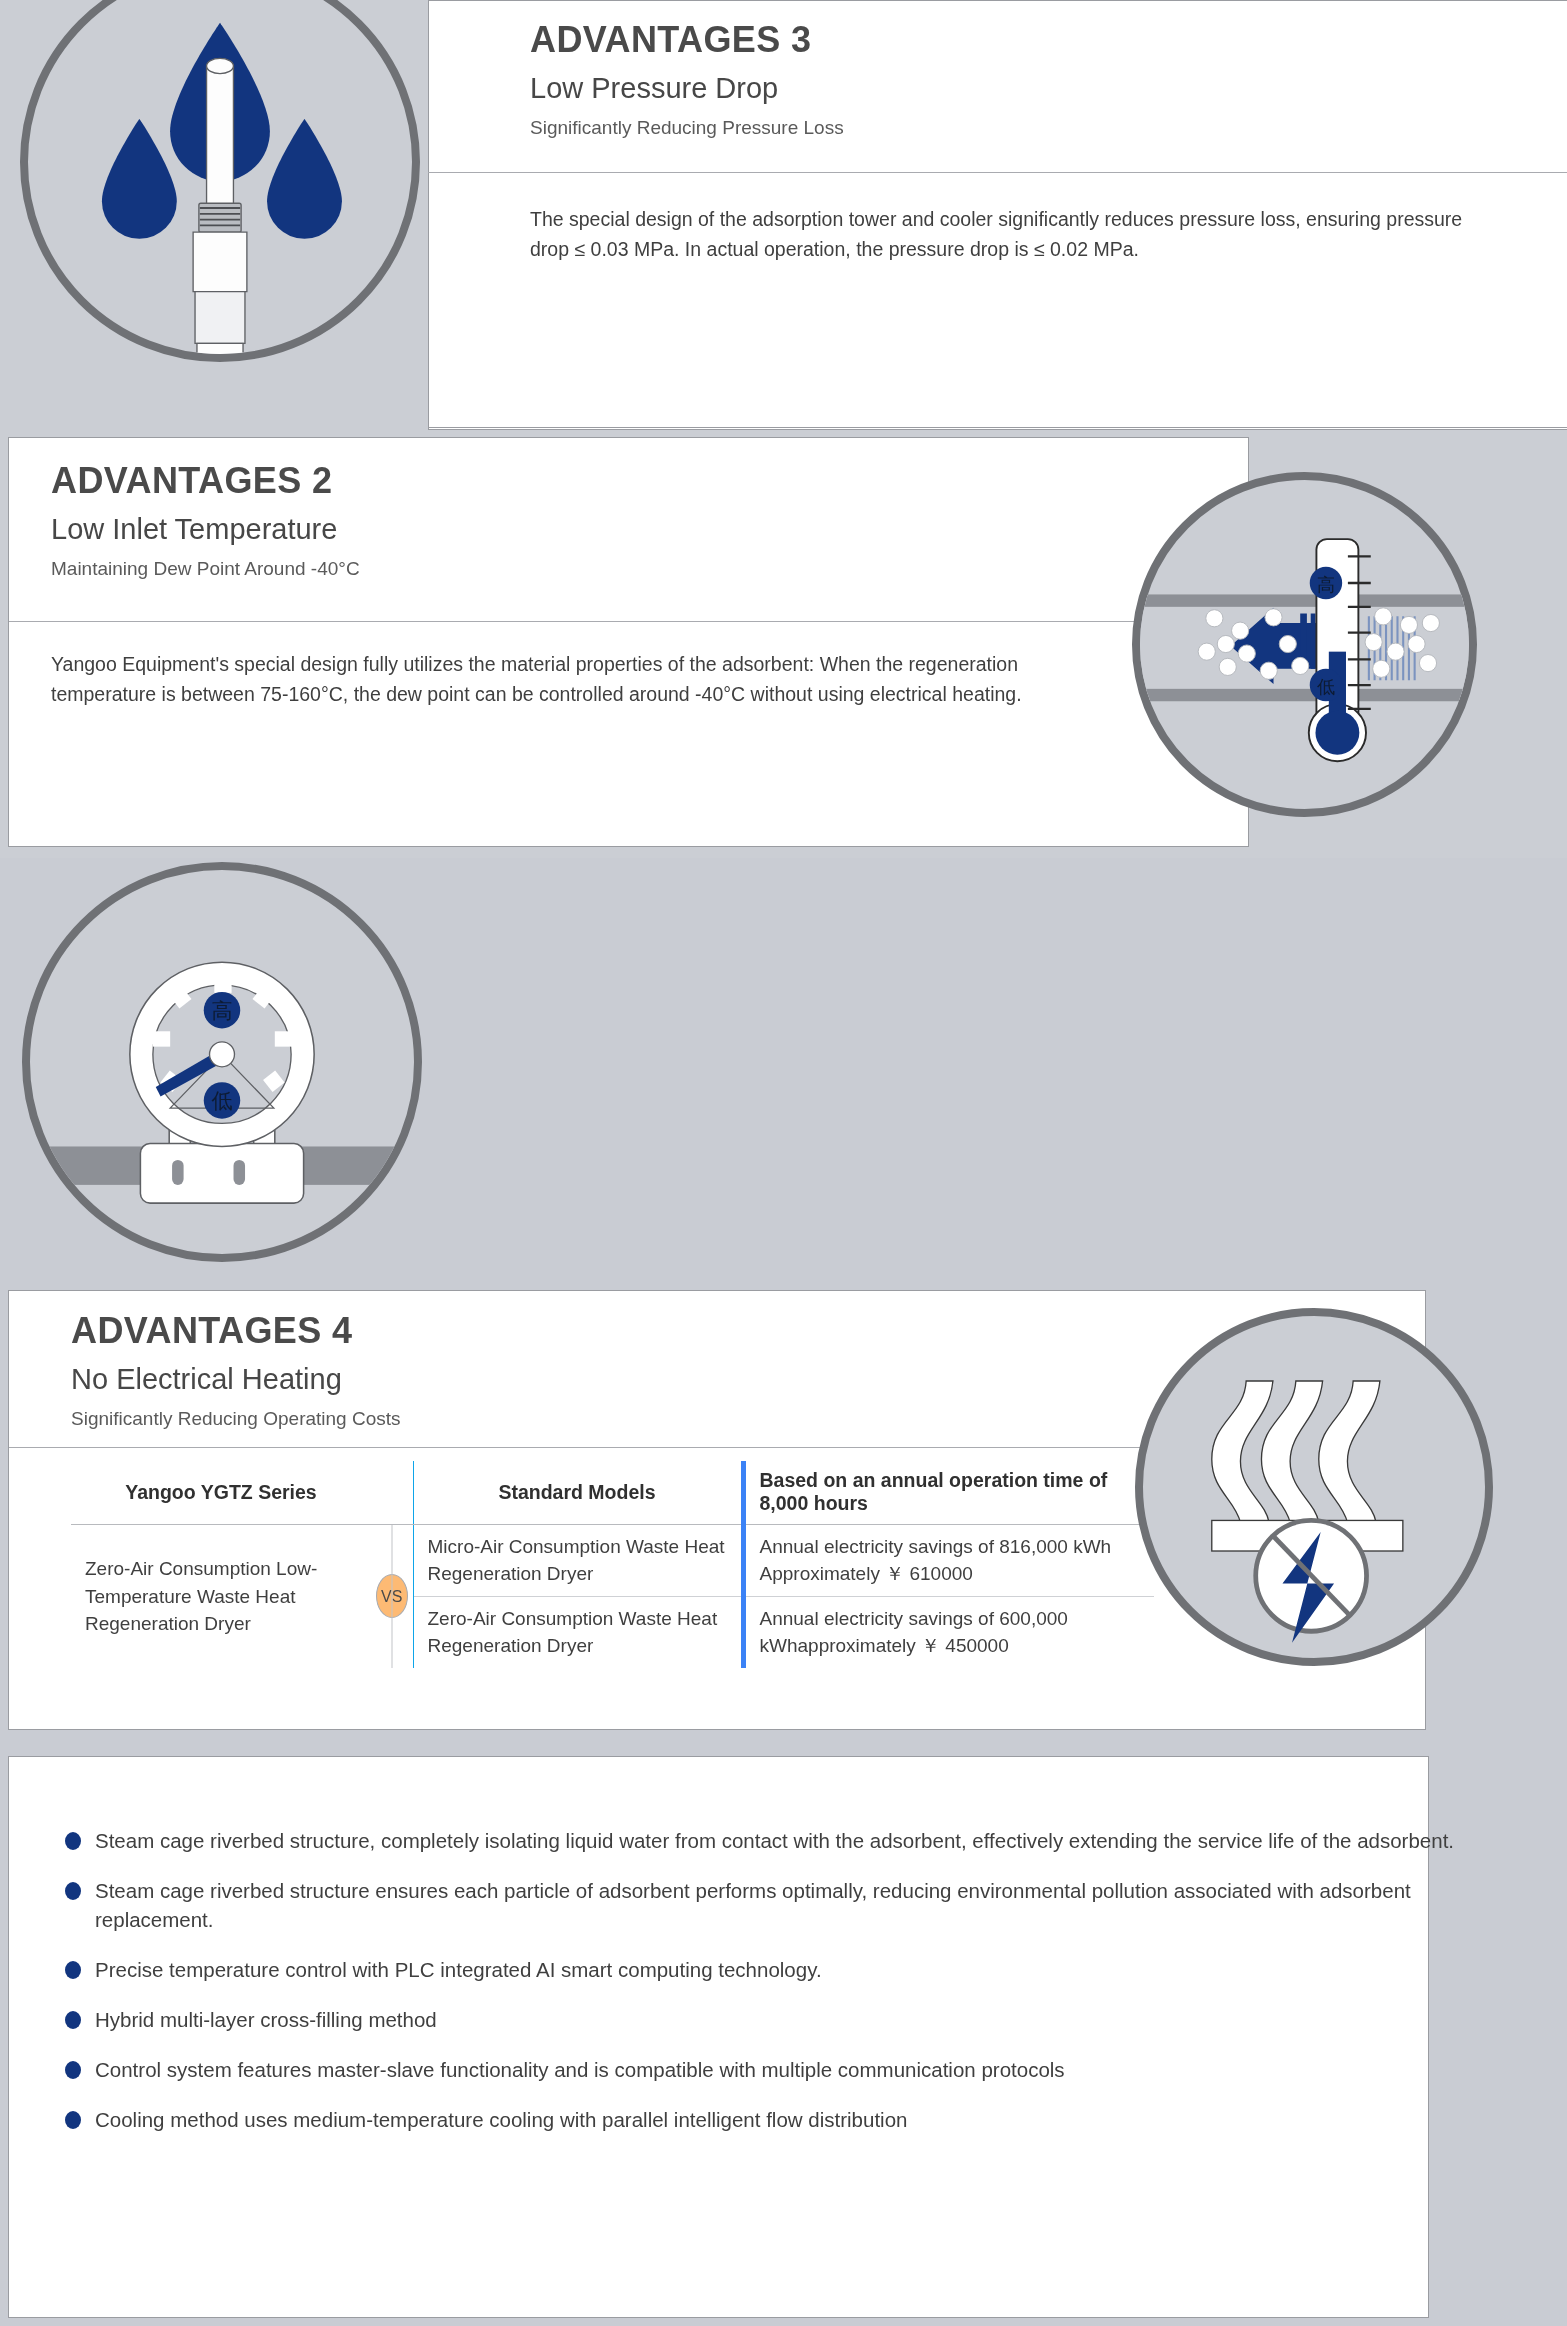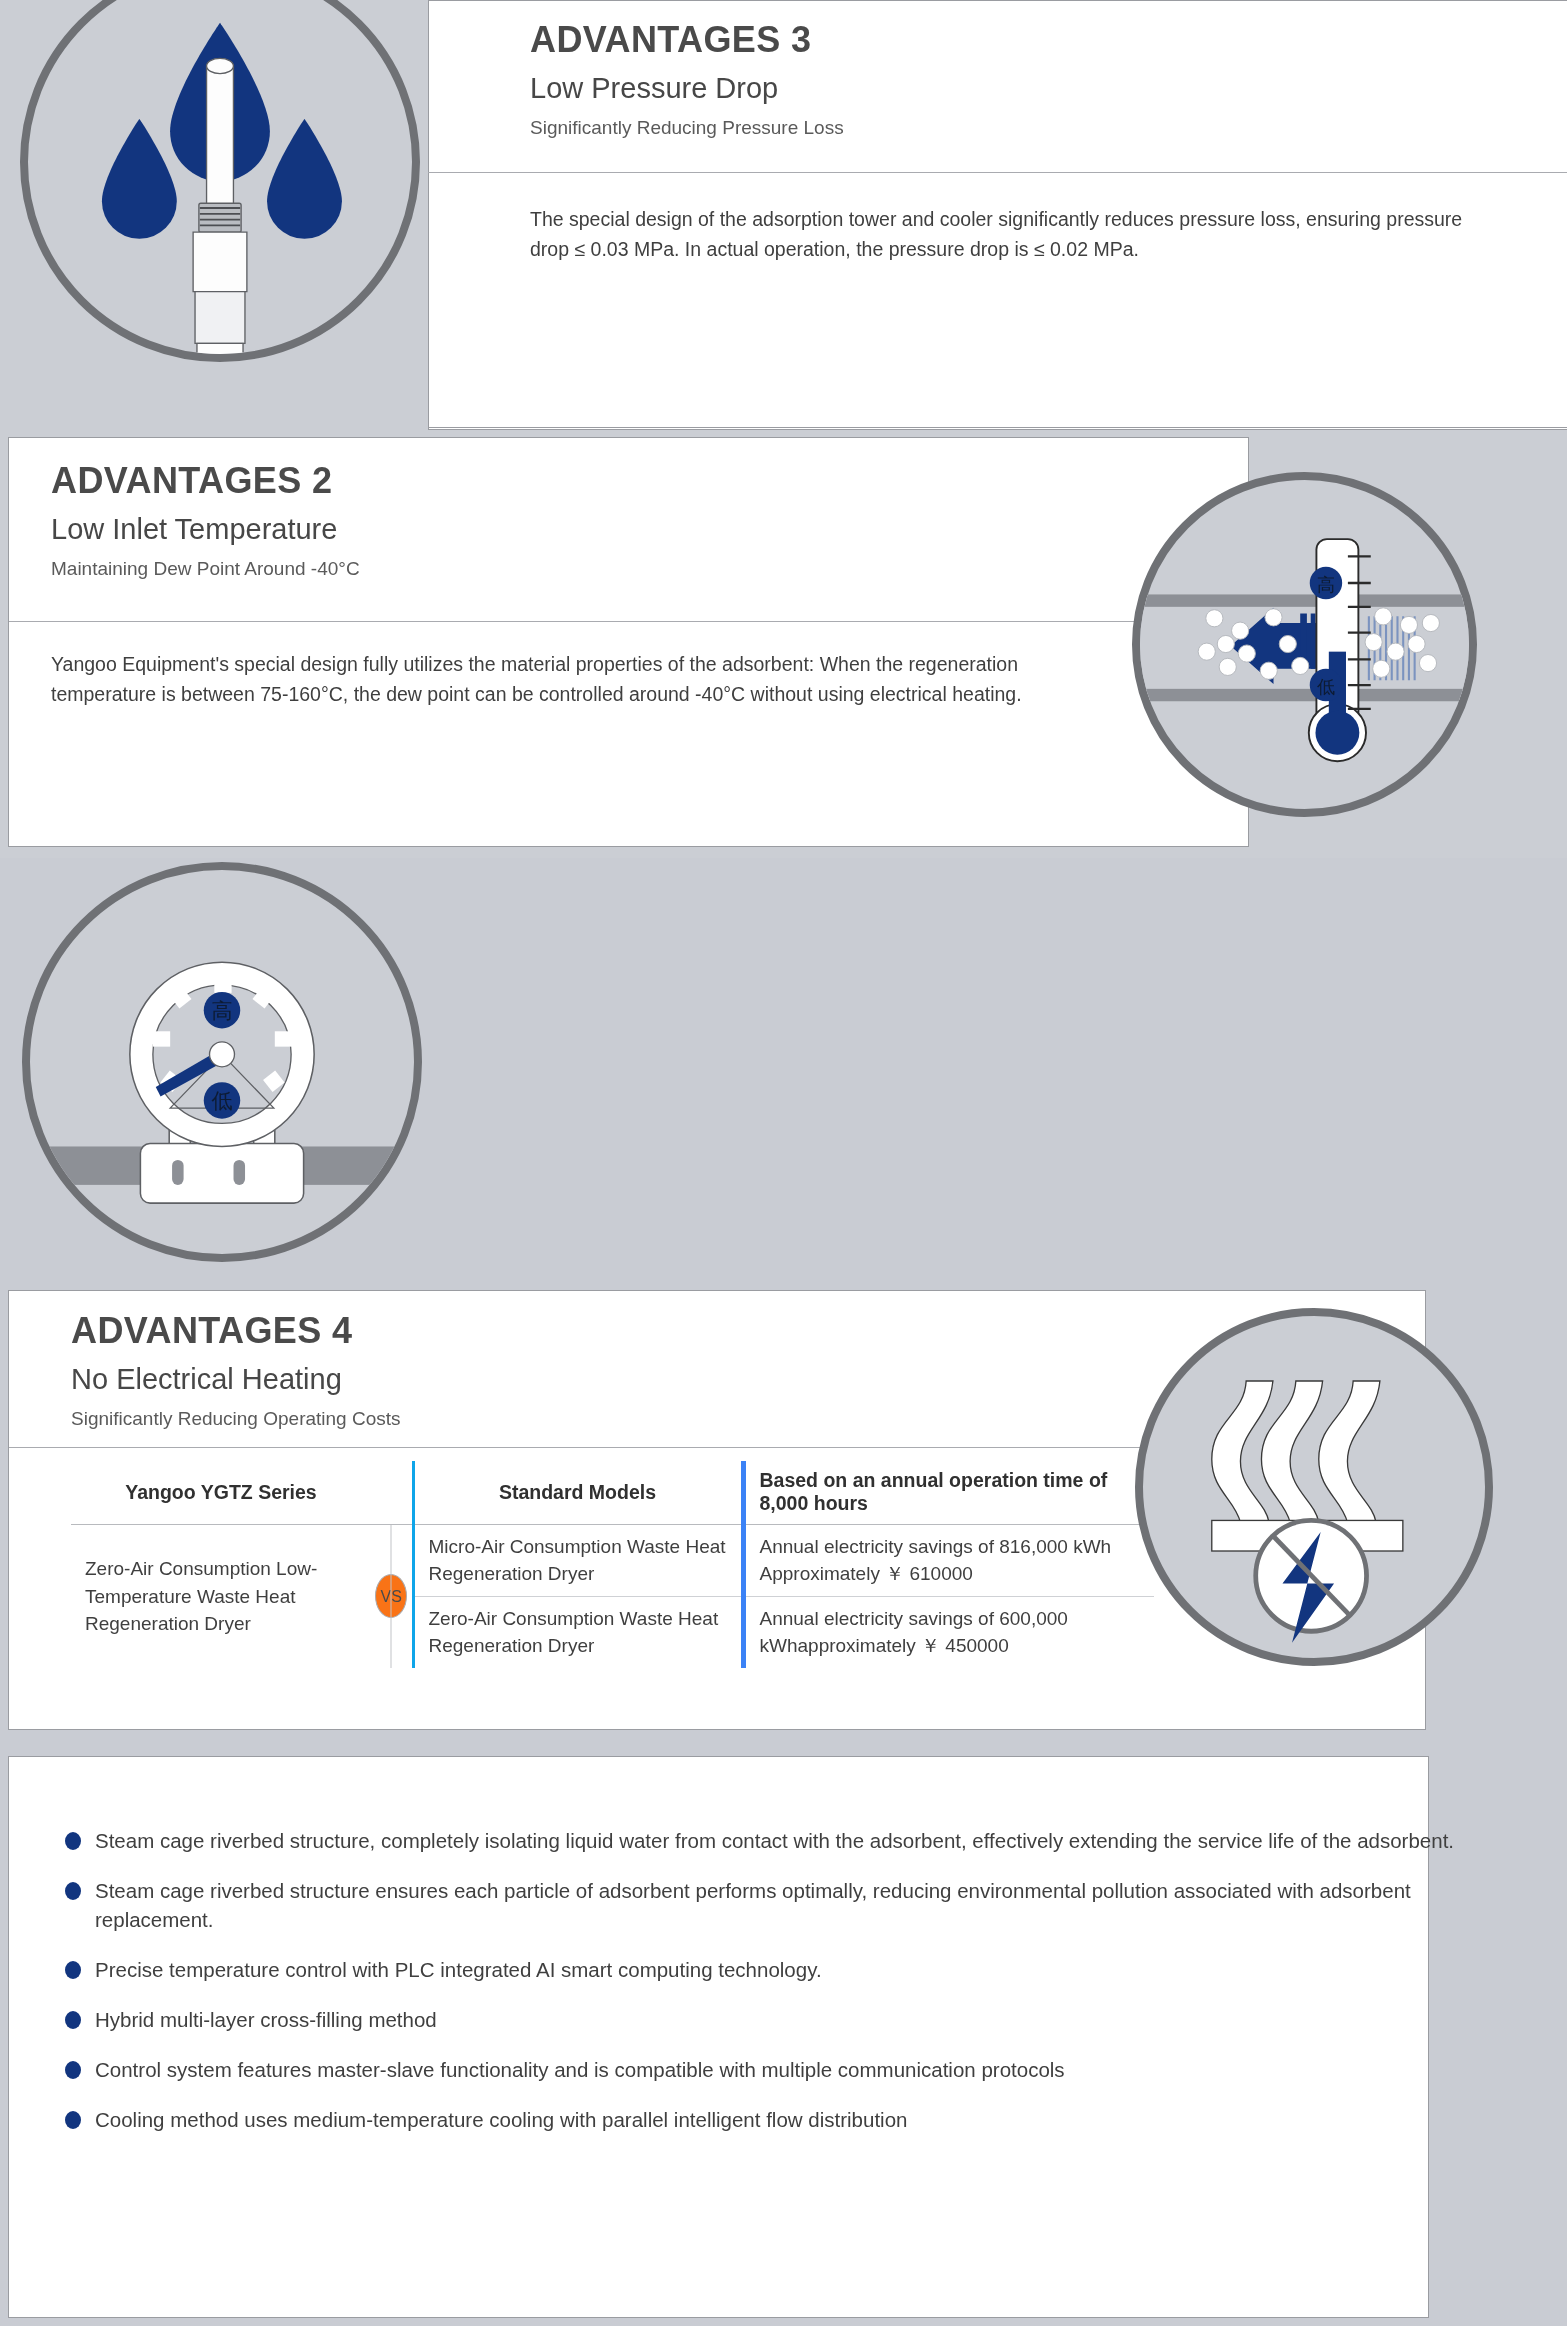--- a/index.html
+++ b/index.html
@@ -122,27 +122,27 @@
     text-align:center;line-height:1.2;
     border-bottom:1px solid #b8babe;
   }
   .cmp th.left-h{text-align:center;}
   .cmp th.right-h{text-align:left;}
   .cmp td{
     font-size:19px;font-weight:400;color:#3f3f3f;line-height:1.45;
   }
   .cmp .colA{width:300px;text-align:left;}
   .cmp .colVS{width:42px;padding:0;text-align:center;position:relative;}
-  .cmp .colB{width:330px;text-align:left;border-left:3px solid #0ea5e9;}
+  .cmp .colB{width:330px;text-align:left;border-left:1px solid #0ea5e9;}
   .cmp .colC{width:auto;text-align:left;border-left:5px solid #3b82f6;}
   .cmp tr.row2 td.colB,.cmp tr.row2 td.colC{border-top:1px solid #cfd1d5;}
   .vs-badge{
     display:inline-flex;align-items:center;justify-content:center;
     width:30px;height:42px;border:1px solid #a9abb0;border-radius:50%;
-    font-size:16px;color:#4a4a4a;background:#f97316;
+    font-size:16px;color:#4a4a4a;background:#fdba74;
   }
   .vline{
     position:absolute;left:50%;top:0;width:1px;height:100%;
     background:#c1c3c7;transform:translateX(-50%);
   }
 
   
   #secB{left:8px;top:1756px;width:1421px;height:562px;
         background:#fff;border:1px solid #9a9ca1;box-sizing:border-box;}
   .blist{position:absolute;left:56px;top:48px;width:1420px;}

